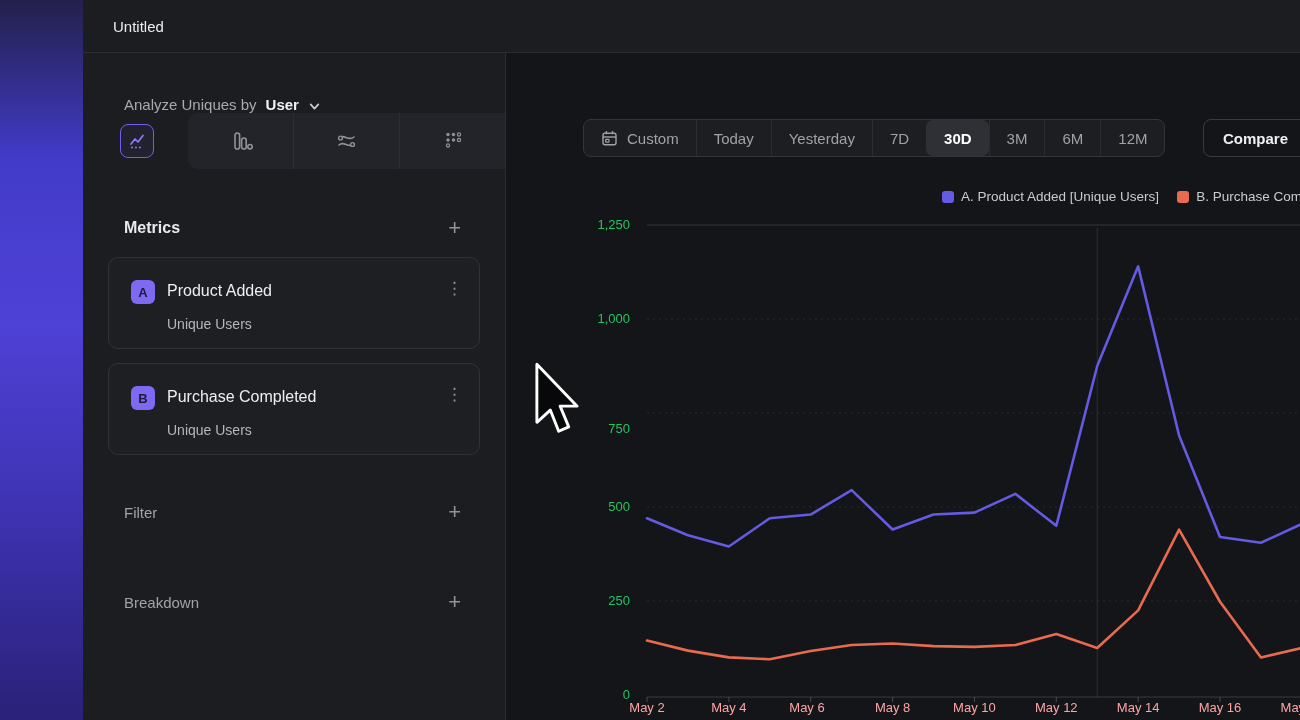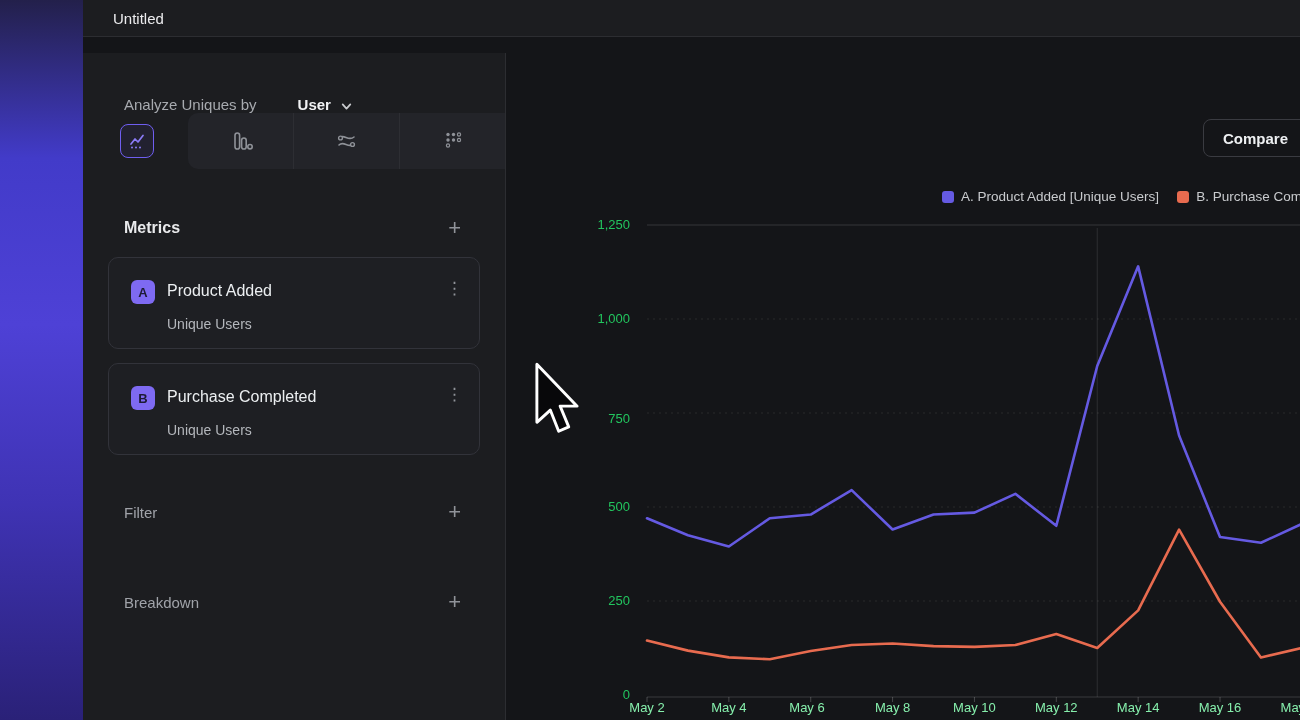--- a/index.html
+++ b/index.html
@@ -5,31 +5,31 @@
   * { margin:0; padding:0; box-sizing:border-box; }
   html,body { width:1300px; height:720px; overflow:hidden; background:#141518;
     font-family:"Liberation Sans", sans-serif; }
   .abs { position:absolute; }
 
   
   #gradient-strip { left:0; top:0; width:83px; height:720px;
     background:linear-gradient(180deg,#23204b 0%,#423bc9 22%,#4e41d6 45%,#3f33b4 70%,#2a2178 100%); }
 
   
-  #topbar { left:83px; top:0; width:1217px; height:37px; background:#1c1d20;
+  #topbar { left:83px; top:0; width:1217px; height:53px; background:#1c1d20;
     border-bottom:1px solid #2c2d31; display:flex; align-items:center; padding-left:30px; }
   #topbar .title { color:#ececee; font-size:15px; }
 
   
   #sidebar { left:83px; top:53px; width:423px; height:667px; background:#1c1d20;
     border-right:1px solid #2c2d31; }
   .analyze-row { position:absolute; left:41px; top:0; height:60px; display:flex;
     align-items:flex-end; gap:9px; }
   .analyze-row .prefix { color:#a7aaaf; font-size:15px; }
-  .analyze-row .value { color:#f1f2f4; font-size:15px; font-weight:700;margin-left:32px; }
+  .analyze-row .value { color:#f1f2f4; font-size:15px; font-weight:700; }
 
   .tab-selected { position:absolute; left:37px; top:71px; width:34px; height:34px;
     border:1.5px solid #6f5ef0; border-radius:8px; background:rgba(111,94,240,0.08);
     display:flex; align-items:center; justify-content:center; }
   .tab-group { position:absolute; left:105px; top:60px; right:0; height:56px;
     background:#232429; border-radius:10px 0 0 10px; display:flex; }
   .tab-cell { flex:1; display:flex; align-items:center; justify-content:center; }
   .tab-cell + .tab-cell { border-left:1px solid #2d2e33; }
 
   .section-header { position:absolute; left:41px; right:44px; height:30px;
@@ -63,21 +63,21 @@
 
   .legend { position:absolute; left:436px; top:136px; display:flex; gap:18px; white-space:nowrap; }
   .legend-item { display:flex; align-items:center; gap:7px;text-align:right; }
   .legend-swatch { width:12px; height:12px; border-radius:3px; }
   .legend-label { color:#c9cbce; font-size:13.5px; }
 
   #chart-svg { position:absolute; left:0; top:0; pointer-events:none; }
   .y-tick { position:absolute; left:0; width:124px; text-align:right; height:18px;
     line-height:18px; color:#22c55e; font-size:13px; }
   .x-tick { position:absolute; width:60px; text-align:center; top:647px;
-    color:#86efac; font-size:13px; white-space:nowrap; }
+    color:#fca5a5; font-size:13px; white-space:nowrap; }
 
   #cursor { left:534px; top:362px; width:46px; height:76px; }
   svg { display:block; }
 </style>
 </head>
 <body>
 
 <div id="gradient-strip" class="abs"></div>
 
 <div id="topbar" class="abs">
@@ -157,20 +157,39 @@
   </div>
 
   <div class="section-header" style="top:534px;">
     <span class="lbl dim">Breakdown</span>
     <span class="plus">+</span>
   </div>
 </div>
 
 <div id="main" class="abs">
 
+  <div class="seg-control">
+    <span class="seg-btn">
+      <svg width="17" height="17" viewBox="0 0 17 17">
+        <rect x="2" y="3.2" width="13" height="11.5" rx="2" fill="none" stroke="#9fa2a8" stroke-width="1.4"></rect>
+        <line x1="2" y1="7" x2="15" y2="7" stroke="#9fa2a8" stroke-width="1.4"></line>
+        <line x1="5.4" y1="1.6" x2="5.4" y2="3.6" stroke="#9fa2a8" stroke-width="1.4" stroke-linecap="round"></line>
+        <line x1="11.6" y1="1.6" x2="11.6" y2="3.6" stroke="#9fa2a8" stroke-width="1.4" stroke-linecap="round"></line>
+        <rect x="4.6" y="9.4" width="3.4" height="2.8" rx="0.8" fill="none" stroke="#9fa2a8" stroke-width="1.2"></rect>
+      </svg>
+      <span>Custom</span>
+    </span>
+    <span class="seg-btn">Today</span>
+    <span class="seg-btn">Yesterday</span>
+    <span class="seg-btn">7D</span>
+    <span class="seg-btn selected">30D</span>
+    <span class="seg-btn">3M</span>
+    <span class="seg-btn">6M</span>
+    <span class="seg-btn">12M</span>
+  </div>
 
   <div class="compare-btn">Compare</div>
 
   <div class="legend">
     <span class="legend-item">
       <span class="legend-swatch" id="swatch-a" style="background: rgb(101, 90, 226);"></span>
       <span class="legend-label">A. Product Added [Unique Users]</span>
     </span>
     <span class="legend-item">
       <span class="legend-swatch" id="swatch-b" style="background: rgb(232, 107, 79);"></span>
@@ -195,21 +214,21 @@
       <line x1="632.16" y1="644" x2="632.16" y2="649" stroke="rgba(255,255,255,0.22)" stroke-width="1"></line>
       <line x1="714.02" y1="644" x2="714.02" y2="649" stroke="rgba(255,255,255,0.22)" stroke-width="1"></line>
       <line x1="795.88" y1="644" x2="795.88" y2="649" stroke="rgba(255,255,255,0.22)" stroke-width="1"></line>
       <polyline points="141,465.28 181.93,482.2 222.86,493.48 263.78999999999996,465.28 304.72,461.52 345.65,437.08000000000004 386.58,476.56 427.51,461.52 468.44,459.64 509.37,440.84000000000003 550.3,472.8 591.23,313 632.16,213.36 673.09,382.56 714.02,484.08000000000004 754.95,489.72 795.88,470.91999999999996" fill="none" stroke="#655ae2" stroke-width="2.6" stroke-linejoin="round" stroke-linecap="round"></polyline>
       <polyline points="141,587.48 181.93,597.632 222.86,604.4 263.78999999999996,606.28 304.72,598.008 345.65,591.992 386.58,590.488 427.51,593.12 468.44,593.872 509.37,591.992 550.3,581.088 591.23,595 632.16,557.4 673.09,476.56 714.02,548.752 754.95,604.4 795.88,595" fill="none" stroke="#e86b4f" stroke-width="2.6" stroke-linejoin="round" stroke-linecap="round"></polyline>
     </svg>
   <div id="y-axis">
       <div class="y-tick" style="top: 633px;">0</div>
       <div class="y-tick" style="top: 539px;">250</div>
       <div class="y-tick" style="top: 445px;">500</div>
-      <div class="y-tick" style="top: 357px;">750</div>
+      <div class="y-tick" style="top: 367px;">750</div>
       <div class="y-tick" style="top: 257px;">1,000</div>
       <div class="y-tick" style="top: 163px;">1,250</div>
     </div>
   <div id="x-axis">
       <div class="x-tick" style="left: 111px;">May 2</div>
       <div class="x-tick" style="left: 192.86px;">May 4</div>
       <div class="x-tick" style="left: 271px;">May 6</div>
       <div class="x-tick" style="left: 356.58px;">May 8</div>
       <div class="x-tick" style="left: 438.44px;">May 10</div>
       <div class="x-tick" style="left: 520.3px;">May 12</div>

